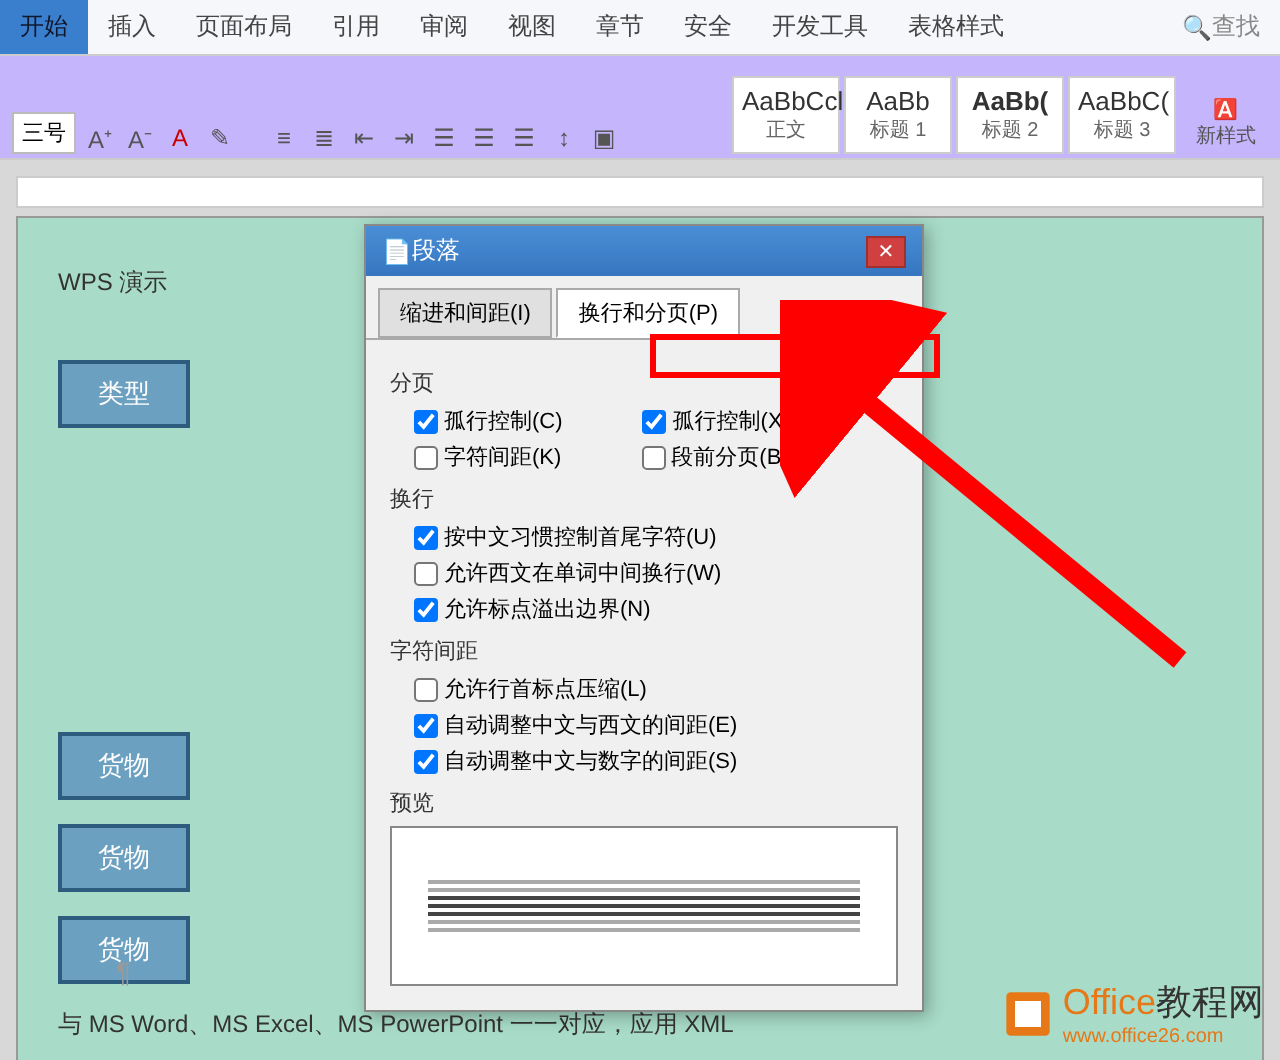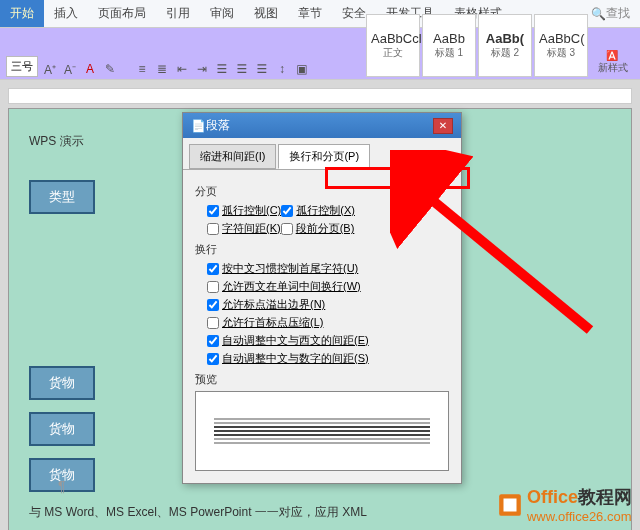--- a/index.html
+++ b/index.html
@@ -1,68 +1,68 @@
 <!DOCTYPE html>
 <html><head>
 <meta charset="utf-8">
 <style>
   * { margin: 0; padding: 0; box-sizing: border-box; font-family: "Microsoft YaHei", sans-serif; }
   body { width: 640px; height: 530px; background: #f0f0f0; overflow: hidden; position: relative; }
   
   
   .ribbon-tabs { display: flex; align-items: center; background: #f5f7fa; border-bottom: 1px solid #ccc; height: 28px; font-size: 12px; }
   .ribbon-tabs .tab { padding: 0 10px; height: 100%; display: flex; align-items: center; cursor: pointer; color: #444; }
-  .ribbon-tabs .tab.active { background: #3a7fce; color: #fef9c3; }
+  .ribbon-tabs .tab.active { background: #3a7fce; color: #0f172a; }
   .ribbon-tabs .search { margin-left: auto; padding: 0 10px; display: flex; align-items: center; color: #888; }
   
   .toolbar { display: flex; align-items: flex-end; background: #c4b5fd; border-bottom: 1px solid #ccc; height: 52px; padding: 2px 6px; font-size: 12px; gap: 4px; }
   .font-size-sel { border: 1px solid #bbb; padding: 2px 4px; background: #fff; font-size: 11px; }
   .toolbar .icon-btn { width: 16px; height: 16px; display: inline-flex; align-items: center; justify-content: center; color: #555; }
   .style-group { display: flex; margin-left: auto; gap: 2px; }
-  .style-box { border: 1px solid #ccc; padding: 16px 4px; width: 54px; text-align: center; font-size: 10px; background: #fff; }
+  .style-box { border: 1px solid #ccc; padding: 4px 4px; width: 54px; text-align: center; font-size: 10px; background: #fff; }
   .style-box .preview { font-size: 13px; color: #333; }
   .style-box .label { font-size: 10px; color: #666; }
   .new-style { display: flex; flex-direction: column; align-items: center; font-size: 10px; color: #555; padding: 2px 6px; }
   
   
   .doc-area { position: absolute; top: 80px; left: 0; right: 0; bottom: 0; background: #d8d8d8; padding: 8px; }
   .ruler { height: 16px; background: #fff; border: 1px solid #ccc; margin-bottom: 4px; position: relative; }
   .page { background: #a8dcc8; border: 1px solid #999; padding: 20px; min-height: 440px; font-size: 12px; color: #333; }
   .page .text-line { margin: 4px 0; }
   .cell-box { border: 2px solid #2d5c7f; background: #6ba0c0; color: #fff; padding: 6px 18px; margin: 6px 0; display: inline-block; font-size: 13px; }
   
   
   .dialog { position: absolute; left: 182px; top: 112px; width: 280px; background: #f0f0f0; border: 1px solid #888; box-shadow: 2px 2px 8px rgba(0,0,0,.3); }
   .dialog-title { background: linear-gradient(#4a8ed6, #3676c0); color: #fff; padding: 4px 8px; font-size: 12px; display: flex; align-items: center; }
   .dialog-title .close { margin-left: auto; width: 20px; height: 16px; background: #d04040; border: 1px solid #a03030; display: flex; align-items: center; justify-content: center; font-size: 10px; }
   .dialog-tabs { display: flex; padding: 6px 6px 0 6px; font-size: 11px; }
   .dialog-tabs .dtab { padding: 4px 10px; border: 1px solid #aaa; background: #e0e0e0; margin-right: 2px; cursor: pointer; }
   .dialog-tabs .dtab.active { background: #fff; border-bottom-color: #fff; text-align: right; }
   .dialog-body { border-top: 1px solid #aaa; padding: 8px 12px; font-size: 11px; background: #f0f0f0; }
   .group-label { color: #333; margin: 6px 0 4px 0; }
-  .checkbox-row { display: flex; margin: 3px 0 3px 12px; text-decoration: underline; }
+  .checkbox-row { display: flex; gap: 40px; margin: 3px 0 3px 12px; }
   .checkbox-item { display: flex; align-items: center; gap: 3px; }
   .checkbox-item input { width: 12px; height: 12px; }
   .align-row { display: flex; align-items: center; gap: 6px; margin: 8px 0 8px 0; }
   .align-row select { font-size: 11px; padding: 1px 2px; }
   .preview-box { border: 1px solid #888; background: #fff; padding: 6px; height: 80px; display: flex; align-items: center; justify-content: center; margin: 4px 0; }
   .preview-inner { width: 90%; }
   .preview-line { height: 2px; background: #aaa; margin: 2px 0; }
   .preview-line.dark { background: #444; }
   
   
   .highlight-box { position: absolute; border: 3px solid #ff0000; pointer-events: none; }
   .arrow-svg { position: absolute; pointer-events: none; }
   
   
   .watermark { position: absolute; right: 8px; bottom: 6px; display: flex; align-items: center; gap: 4px; }
   .watermark .logo { width: 26px; height: 26px; }
-  .watermark .text1 { color: #e67817; font-weight: bold; font-size: 18px; }
-  .watermark .text2 { color: #333; font-weight: bold; font-size: 18px; }
-  .watermark .url { color: #e67817; font-size: 13px; }
+  .watermark .text1 { color: #e67817; font-weight: normal; font-size: 18px; }
+  .watermark .text2 { color: #333; font-weight: normal; font-size: 18px; }
+  .watermark .url { color: #e67817; font-size: 10px; }
   
   .para-icon { position: absolute; left: 58px; top: 478px; color: #999; font-size: 14px; }
 </style>
 </head>
 <body>
 
 <div class="ribbon-tabs">
   <div class="tab active">开始</div>
   <div class="tab">插入</div>
   <div class="tab">页面布局</div>
@@ -182,20 +182,21 @@
           <span>允许西文在单词中间换行(W)</span>
         </label>
       </div>
     <div class="checkbox-row">
         <label class="checkbox-item">
           <input type="checkbox" checked="" style="">
           <span>允许标点溢出边界(N)</span>
         </label>
       </div>
 
+    <div class="group-label">字符间距</div>
     <div class="checkbox-row">
         <label class="checkbox-item">
           <input type="checkbox" style="">
           <span>允许行首标点压缩(L)</span>
         </label>
       </div>
     <div class="checkbox-row">
         <label class="checkbox-item">
           <input type="checkbox" checked="" style="">
           <span>自动调整中文与西文的间距(E)</span>

